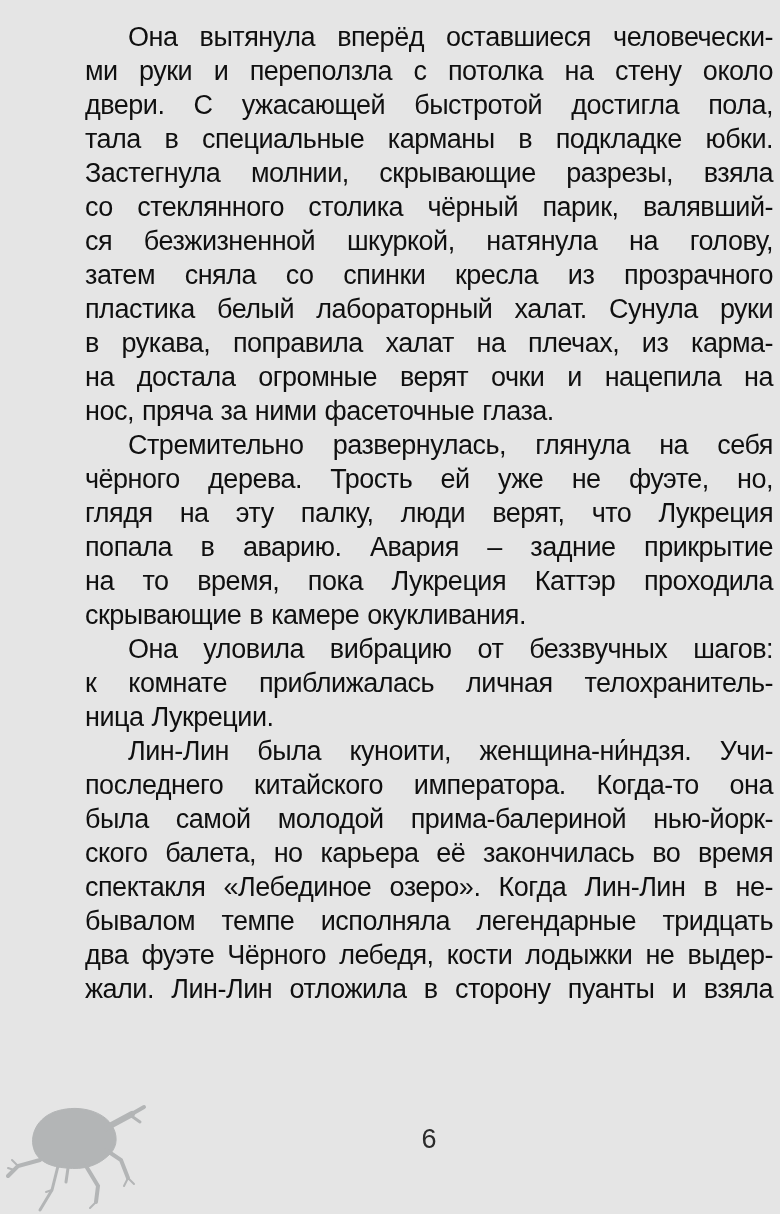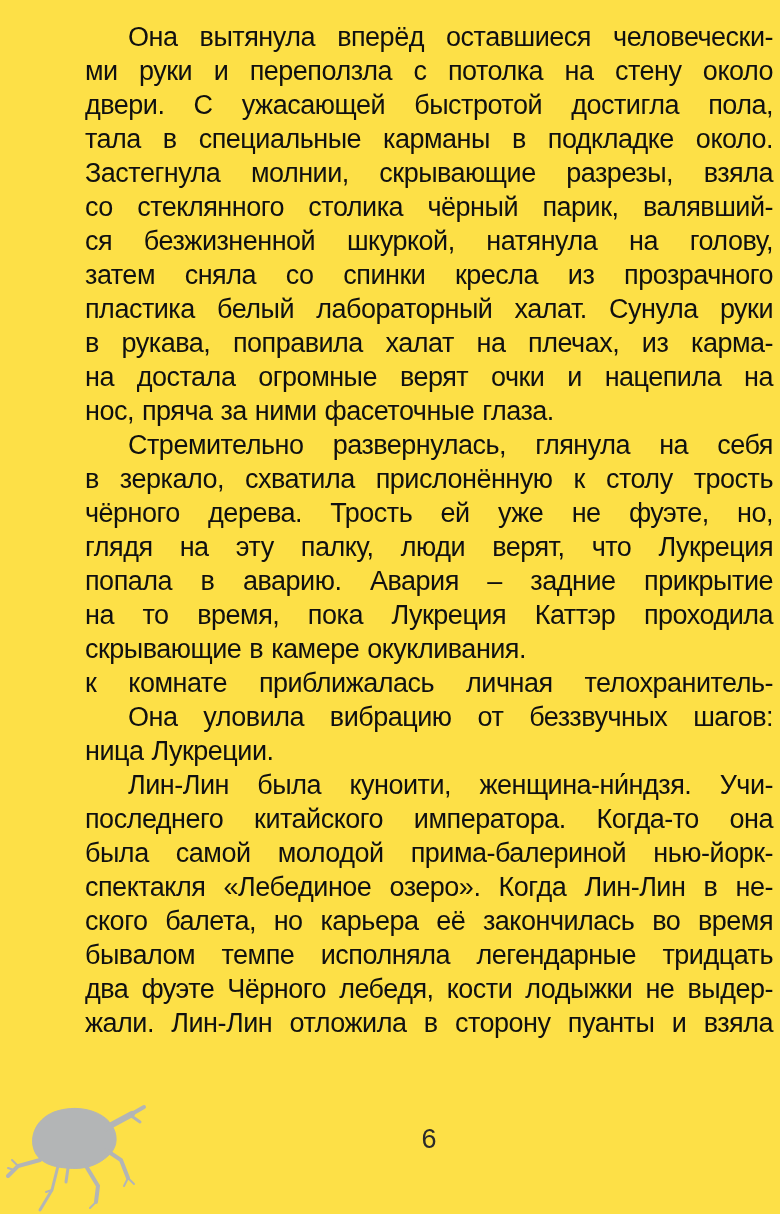--- a/index.html
+++ b/index.html
@@ -4,21 +4,21 @@
 <style>
   html, body {
     margin: 0;
     padding: 0;
     background: #ffffff;
   }
   .page {
     position: relative;
     width: 780px;
     height: 1214px;
-    background: #fde047;
+    background: #e5e5e5;
     overflow: hidden;
     font-family: "Liberation Sans", "DejaVu Sans", sans-serif;
   }
   .text-block {
     position: absolute;
     left: 85px;
     top: 20px;
     width: 688px;
     color: #101010;
     font-size: 27px;
@@ -59,44 +59,43 @@
 </style>
 </head>
 <body>
 
 <div class="page">
 
   <div class="text-block" id="text-block">
       <div class="line first">Она вытянула вперёд оставшиеся человечески-</div>
       <div class="line">ми руки и переползла с потолка на стену около</div>
       <div class="line">двери. С ужасающей быстротой достигла пола,</div>
-      <div class="line">тала в специальные карманы в подкладке около.</div>
+      <div class="line">тала в специальные карманы в подкладке юбки.</div>
       <div class="line">Застегнула молнии, скрывающие разрезы, взяла</div>
       <div class="line">со стеклянного столика чёрный парик, валявший-</div>
       <div class="line">ся безжизненной шкуркой, натянула на голову,</div>
       <div class="line">затем сняла со спинки кресла из прозрачного</div>
       <div class="line">пластика белый лабораторный халат. Сунула руки</div>
       <div class="line">в рукава, поправила халат на плечах, из карма-</div>
       <div class="line">на достала огромные верят очки и нацепила на</div>
       <div class="line last">нос, пряча за ними фасеточные глаза.</div>
       <div class="line first">Стремительно развернулась, глянула на себя</div>
-      <div class="line">в зеркало, схватила прислонённую к столу трость</div>
       <div class="line">чёрного дерева. Трость ей уже не фуэте, но,</div>
       <div class="line">глядя на эту палку, люди верят, что Лукреция</div>
       <div class="line">попала в аварию. Авария – задние прикрытие</div>
       <div class="line">на то время, пока Лукреция Каттэр проходила</div>
       <div class="line last">скрывающие в камере окукливания.</div>
+      <div class="line first">Она уловила вибрацию от беззвучных шагов:</div>
       <div class="line">к комнате приближалась личная телохранитель-</div>
-      <div class="line first">Она уловила вибрацию от беззвучных шагов:</div>
       <div class="line last">ница Лукреции.</div>
       <div class="line first">Лин-Лин была куноити, женщина-ни́ндзя. Учи-</div>
       <div class="line">последнего китайского императора. Когда-то она</div>
       <div class="line">была самой молодой прима-балериной нью-йорк-</div>
+      <div class="line">ского балета, но карьера её закончилась во время</div>
       <div class="line">спектакля «Лебединое озеро». Когда Лин-Лин в не-</div>
-      <div class="line">ского балета, но карьера её закончилась во время</div>
       <div class="line">бывалом темпе исполняла легендарные тридцать</div>
       <div class="line">два фуэте Чёрного лебедя, кости лодыжки не выдер-</div>
       <div class="line">жали. Лин-Лин отложила в сторону пуанты и взяла</div>
     </div>
 
   <svg class="beetle" viewBox="0 0 150 112" xmlns="http://www.w3.org/2000/svg" aria-hidden="true">
     <g fill="#b3b5b6" stroke="#b3b5b6">
 
       <path d="M30 52 C22 38 28 18 48 10 C70 2 95 8 105 22 C112 32 112 44 104 52 C92 64 78 68 60 66 C45 65 35 60 30 52 Z" stroke-width="1"></path>
 

